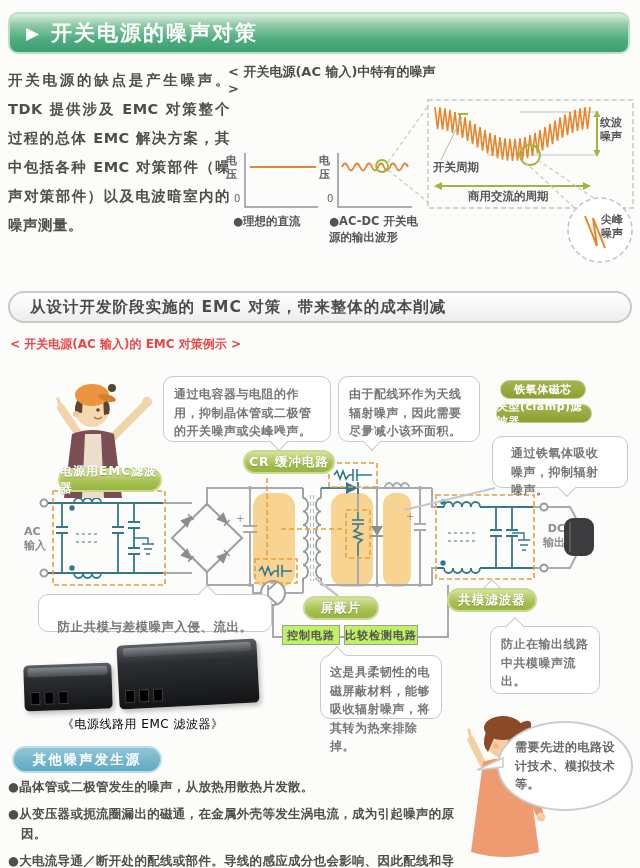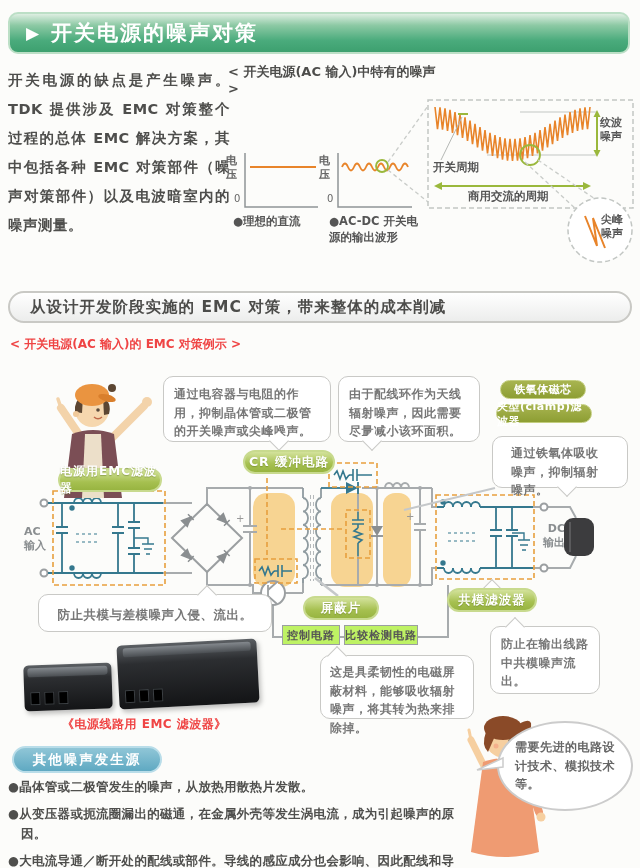--- a/index.html
+++ b/index.html
@@ -277,23 +277,23 @@
   <div class="tail-up" style="left:485px;top:582px"></div>
   <div class="pill-dark" style="left:500px;top:380px;width:86px;height:19px">铁氧体磁芯</div>
   <div class="pill-dark" style="left:496px;top:404px;width:96px;height:19px">夹型(clamp)滤波器</div>
 
   <div class="bubble" style="left:163px;top:376px;width:168px;height:66px">通过电容器与电阻的作用，抑制晶体管或二极管的开关噪声或尖峰噪声。</div>
   <div class="tail-down" style="left:272px;top:434px"></div>
   <div class="bubble" style="left:338px;top:376px;width:142px;height:66px">由于配线环作为天线辐射噪声，因此需要尽量减小该环面积。</div>
   <div class="tail-down" style="left:365px;top:434px"></div>
   <div class="bubble" style="left:492px;top:436px;width:136px;height:52px;padding:7px 18px">通过铁氧体吸收噪声，抑制辐射噪声。</div>
   <div class="tail-down" style="left:560px;top:480px"></div>
-  <div class="bubble" style="left:38px;top:594px;width:234px;height:38px;text-align:center;padding-top:10px;font-size:12.5px">防止共模与差模噪声入侵、流出。</div>
+  <div class="bubble" style="left:38px;top:594px;width:234px;height:38px;text-align:center;padding-top:22px;font-size:12.5px">防止共模与差模噪声入侵、流出。</div>
   <div class="tail-up" style="left:200px;top:588px"></div>
-  <div class="bubble" style="left:320px;top:655px;width:154px;height:64px;padding:7px 9px">这是具柔韧性的电磁屏蔽材料，能够吸收辐射噪声，将其转为热来排除掉。</div>
+  <div class="bubble" style="left:320px;top:655px;width:122px;height:64px;padding:7px 9px">这是具柔韧性的电磁屏蔽材料，能够吸收辐射噪声，将其转为热来排除掉。</div>
   <div class="tail-up" style="left:330px;top:649px"></div>
   <div class="bubble" style="left:490px;top:626px;width:110px;height:68px">防止在输出线路中共模噪声流出。</div>
   <div class="tail-up" style="left:508px;top:620px"></div>
 
   <div class="prod" style="left:24px;top:664px;width:88px;height:46px;transform:rotate(-2deg)">
     <div class="prod-top"></div>
     <div class="prod-dots">
         <span></span>
         <span></span>
         <span></span>
@@ -301,21 +301,21 @@
   </div>
   <div class="prod" style="left:118px;top:642px;width:140px;height:64px;transform:rotate(-3deg)">
     <div class="prod-top"></div>
     <div class="prod-dots">
         <span></span>
         <span></span>
         <span></span>
       </div>
   </div>
   <div class="txt" style="left:62px;top:716px;font-size:12px;font-weight:600;color:#5a5a58;letter-spacing:.5px"></div>
-  <div class="txt" style="left:62px;top:716px;font-size:12px;font-weight:700;color:#ef4444;letter-spacing:.5px">《电源线路用 EMC 滤波器》</div>
+  <div class="txt" style="left:62px;top:716px;font-size:12px;font-weight:400;color:#000000;letter-spacing:.5px">《电源线路用 EMC 滤波器》</div>
 
   <svg class="abs" style="left:28px;top:358px;z-index:2" width="135" height="140" viewBox="0 0 135 140">
     <line x1="52" y1="78" x2="33" y2="50" stroke="#f3d3aa" stroke-width="8" stroke-linecap="round"></line>
     <line x1="33" y1="50" x2="30" y2="41" stroke="#f3d3aa" stroke-width="3.5" stroke-linecap="round"></line>
     <line x1="82" y1="82" x2="116" y2="48" stroke="#f3d3aa" stroke-width="8" stroke-linecap="round"></line>
     <circle cx="119" cy="44" r="5" fill="#f3d3aa"></circle>
     <path d="M44,76 Q65,68 86,76 L94,140 L36,140 Z" fill="#7b4e55"></path>
     <path d="M57,76 L73,76 L76,140 L54,140 Z" fill="#ecdfc9"></path>
     <circle cx="64" cy="52" r="17" fill="#f6d7ae"></circle>
     <path d="M47,54 q-1,-12 8,-16 l-1,17 z" fill="#5c4632"></path>

